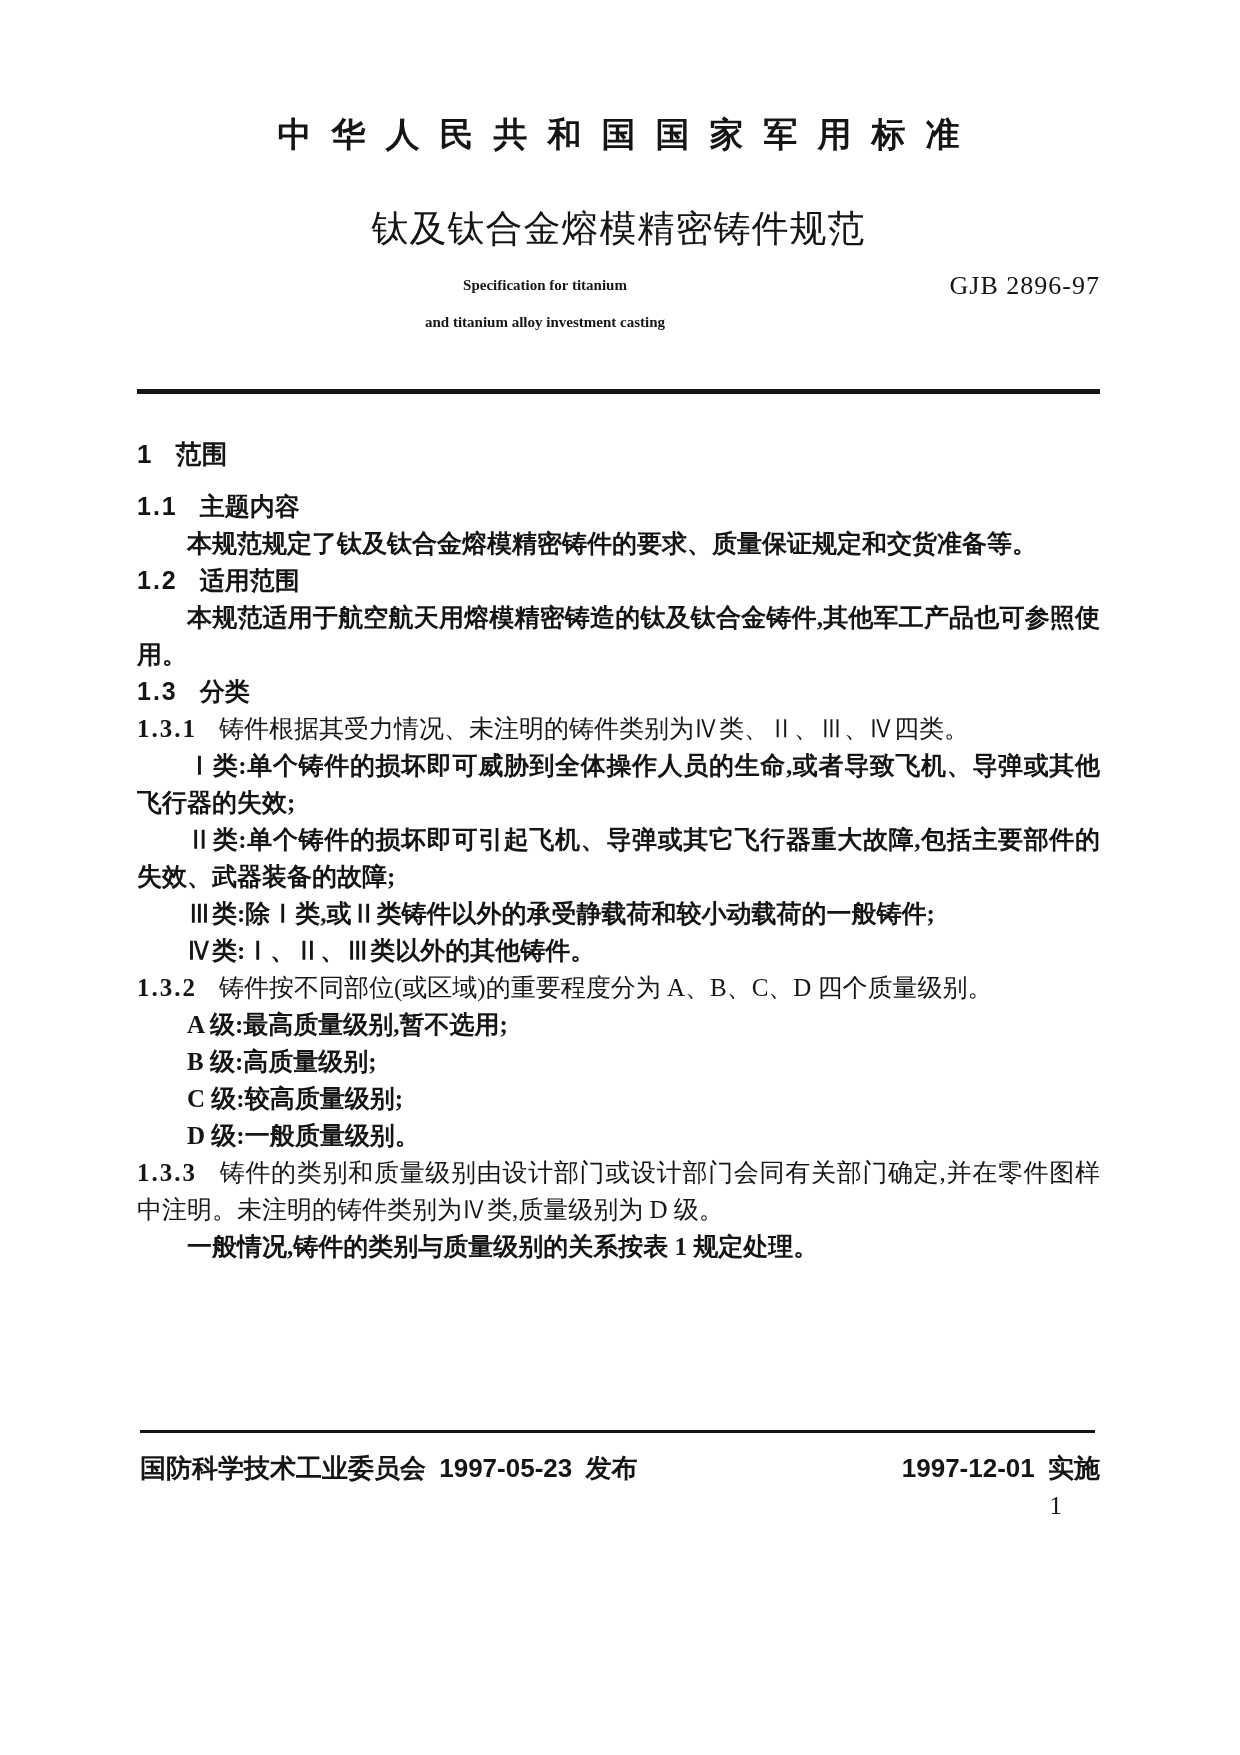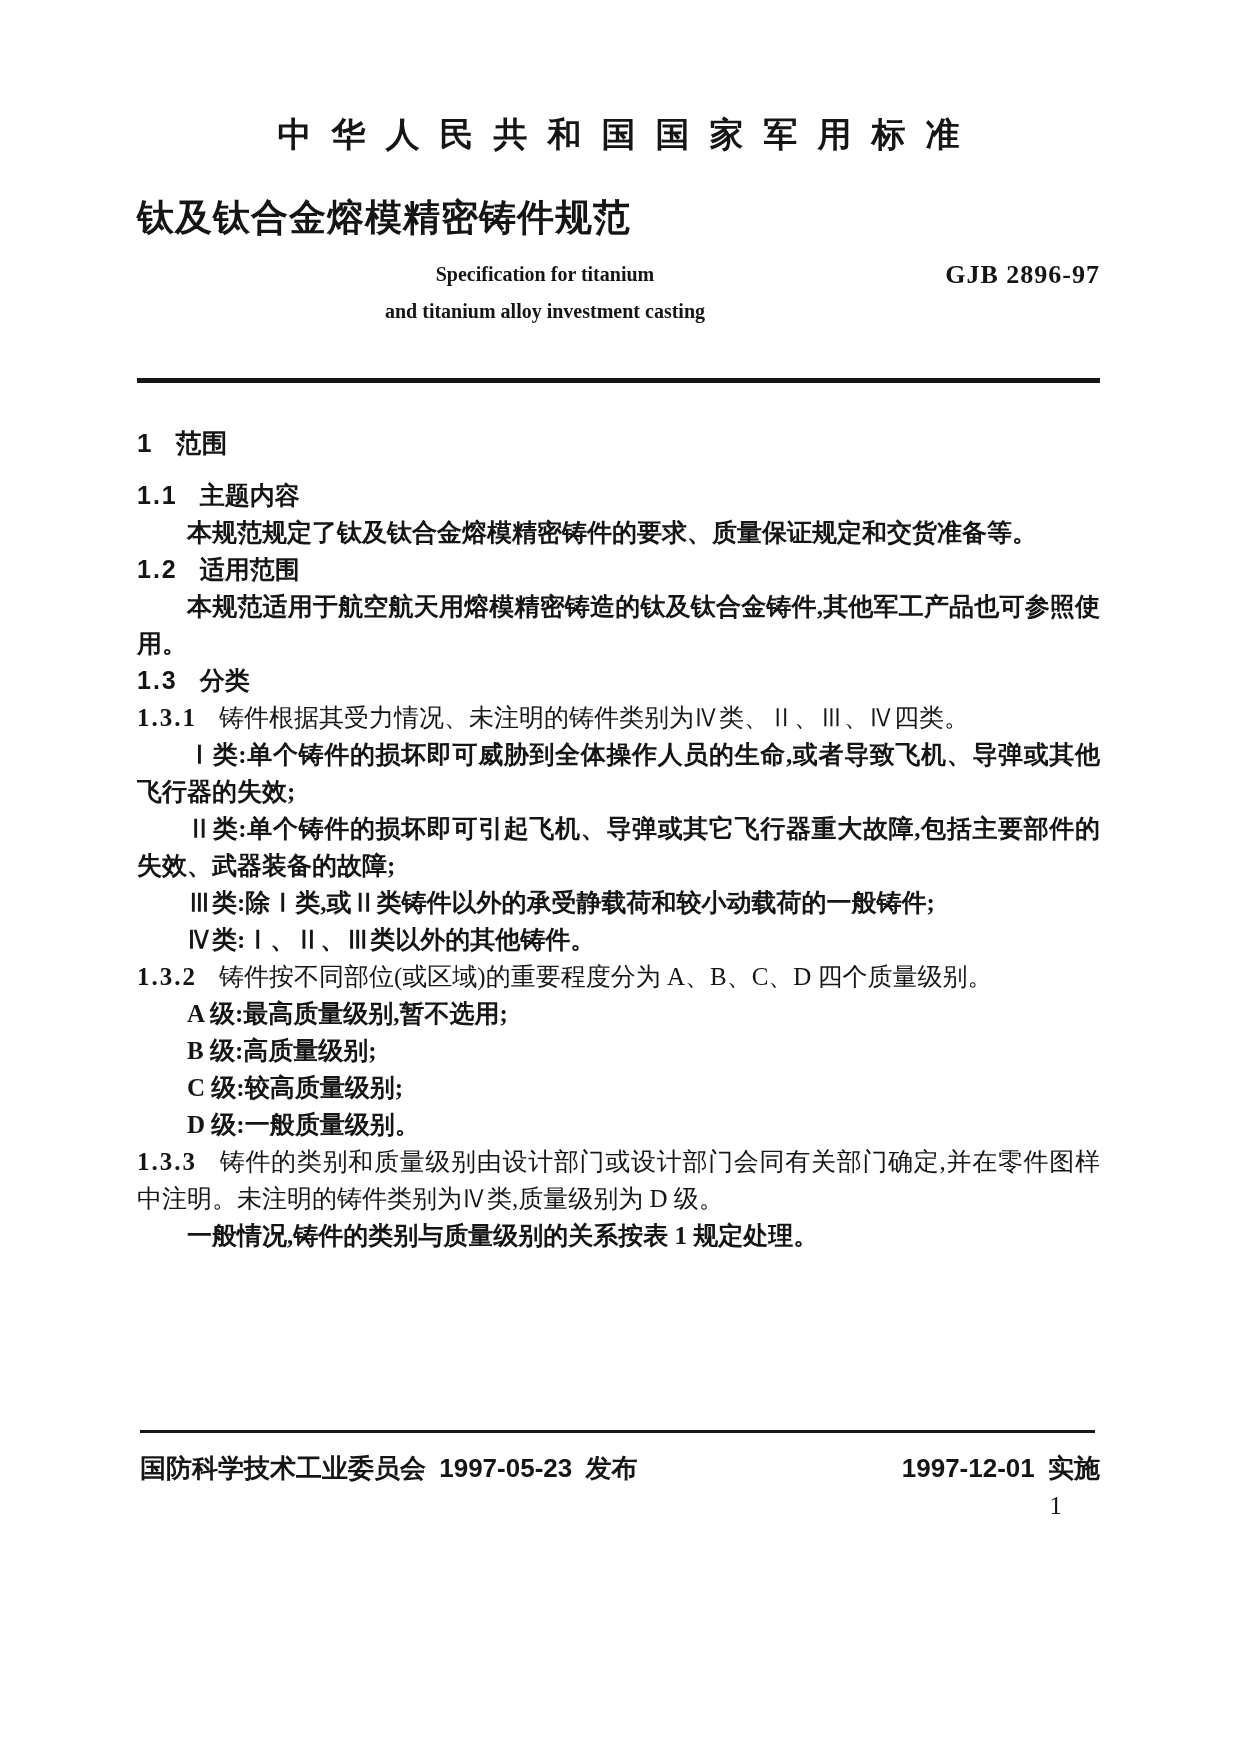--- a/index.html
+++ b/index.html
@@ -22,47 +22,47 @@
     font-family:"Liberation Sans", sans-serif;
     font-weight:bold;
     font-size:34px;
     line-height:44px;
     letter-spacing:20px;
     text-indent:20px;
     text-align:center;
     white-space:nowrap;
   }
   .subtitle-cn{
-    margin-top:40px;
+    margin-top:51px;
     font-family:"Liberation Sans", sans-serif;
-    font-weight:bold;
+    font-weight:normal;
     font-size:37px;
     line-height:44px;
     letter-spacing:1px;
-    text-align:left;
+    text-align:center;
   }
   .en-row{
     position:relative;
     margin-top:16px;
     height:76px;
   }
   .en-block{
     width:640px;
     margin-left:88px;
     text-align:center;
     font-family:"Liberation Serif", serif;
     font-weight:bold;
-    font-size:20px;
+    font-size:15px;
     line-height:37px;
   }
   .gjb-no{
     position:absolute;
     right:0; top:4px;
     font-family:"Liberation Serif", serif;
-    font-weight:bold;
+    font-weight:normal;
     font-size:26px;
     letter-spacing:1px;
   }
   .rule-top{
     margin-top:46px;
     border-top:5px solid #161616;
     height:0;
   }
   
   .doc-body{

